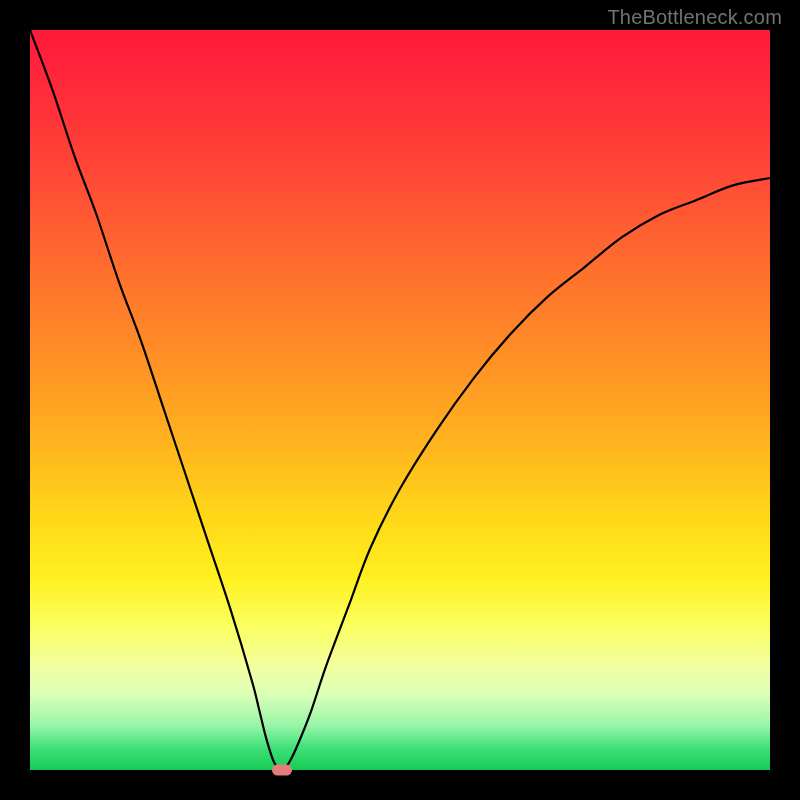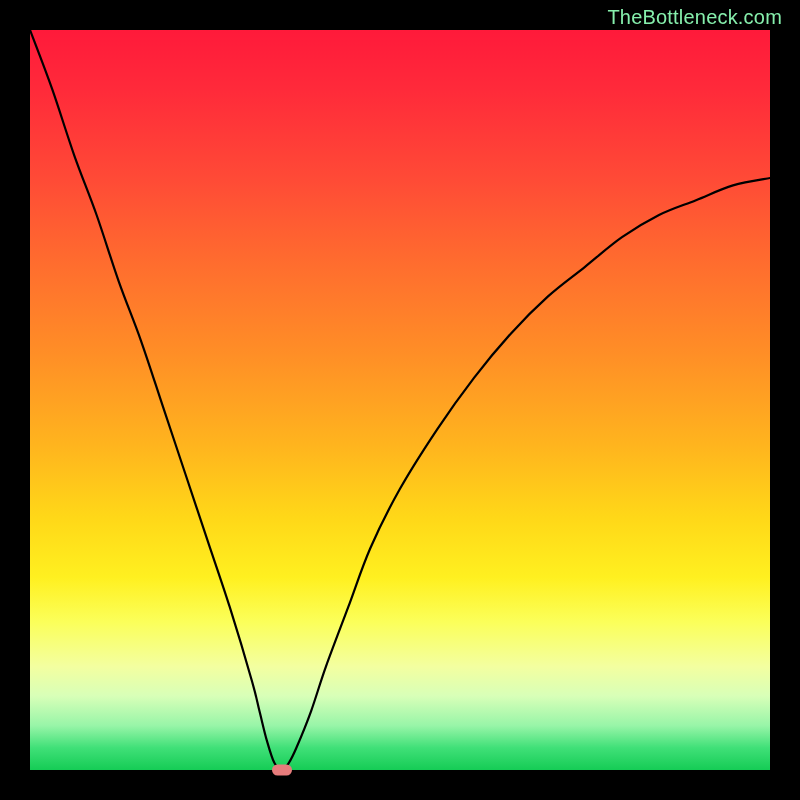--- a/index.html
+++ b/index.html
@@ -38,21 +38,21 @@
       #d8ffb8 90%,
       #98f5a8 94%,
       #40e078 97%,
       #15cc55 100%
     );
   }
   .watermark {
     position: absolute;
     top: 6px;
     right: 18px;
-    color: #86efac;
+    color: #737373;
     font-size: 20px;
     font-weight: 500;
     letter-spacing: 0.2px;
     z-index: 5;
   }
   svg.curve {
     position: absolute;
     left: 0;
     top: 0;
     width: 740px;

